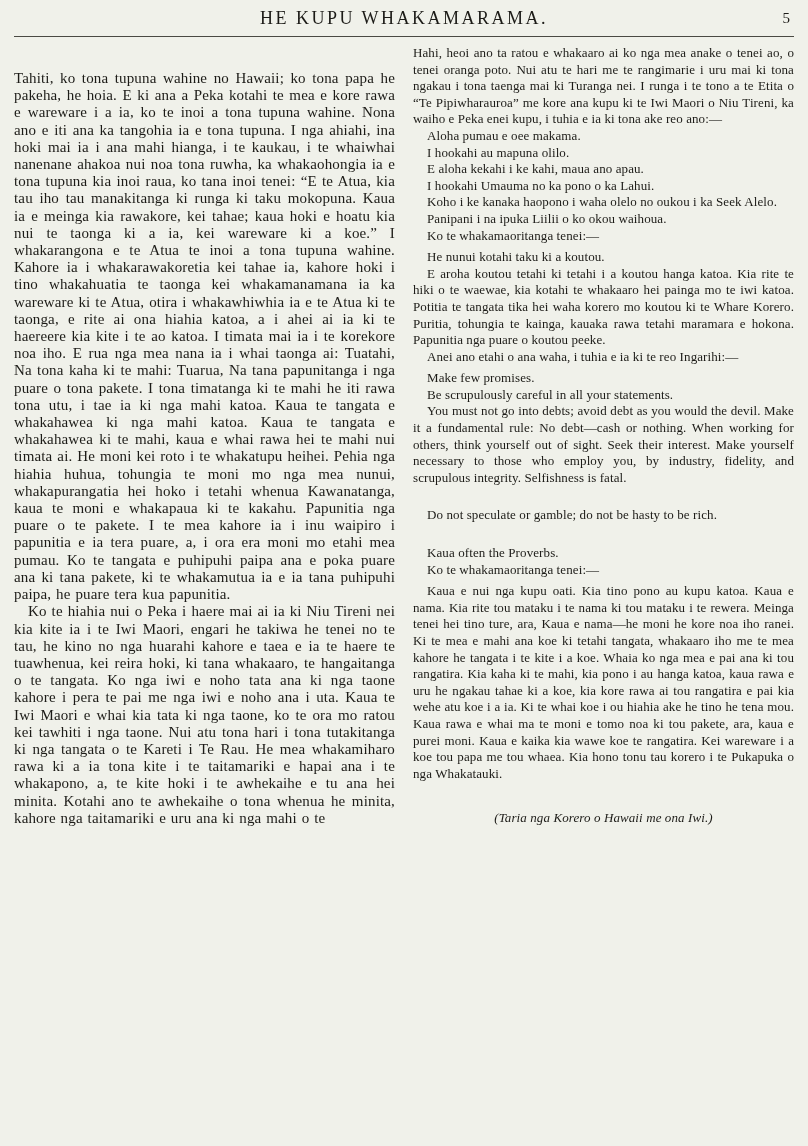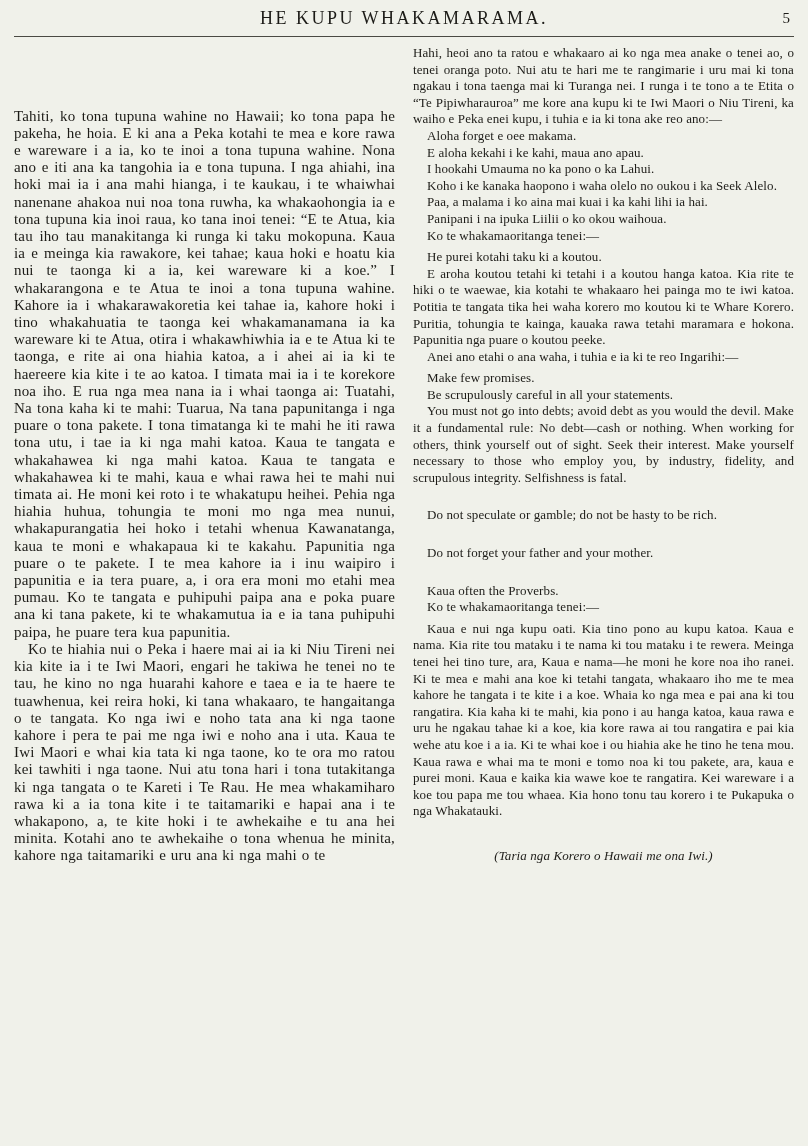--- a/index.html
+++ b/index.html
@@ -93,35 +93,34 @@
     <div class="masthead-page">5</div>
   </div>
 
   <div class="columns">
     <div class="col col-left">
         <p class="blk blk-flush">Tahiti, ko tona tupuna wahine no Hawaii; ko tona papa he pakeha, he hoia. E ki ana a Peka kotahi te mea e kore rawa e wareware i a ia, ko te inoi a tona tupuna wahine. Nona ano e iti ana ka tangohia ia e tona tupuna. I nga ahiahi, ina hoki mai ia i ana mahi hianga, i te kaukau, i te whaiwhai nanenane ahakoa nui noa tona ruwha, ka whakaohongia ia e tona tupuna kia inoi raua, ko tana inoi tenei: “E te Atua, kia tau iho tau manakitanga ki runga ki taku mokopuna. Kaua ia e meinga kia rawakore, kei tahae; kaua hoki e hoatu kia nui te taonga ki a ia, kei wareware ki a koe.” I whakarangona e te Atua te inoi a tona tupuna wahine. Kahore ia i whakarawakoretia kei tahae ia, kahore hoki i tino whakahuatia te taonga kei whakamanamana ia ka wareware ki te Atua, otira i whakawhiwhia ia e te Atua ki te taonga, e rite ai ona hiahia katoa, a i ahei ai ia ki te haereere kia kite i te ao katoa. I timata mai ia i te korekore noa iho. E rua nga mea nana ia i whai taonga ai: Tuatahi, Na tona kaha ki te mahi: Tuarua, Na tana papunitanga i nga puare o tona pakete. I tona timatanga ki te mahi he iti rawa tona utu, i tae ia ki nga mahi katoa. Kaua te tangata e whakahawea ki nga mahi katoa. Kaua te tangata e whakahawea ki te mahi, kaua e whai rawa hei te mahi nui timata ai. He moni kei roto i te whakatupu heihei. Pehia nga hiahia huhua, tohungia te moni mo nga mea nunui, whakapurangatia hei hoko i tetahi whenua Kawanatanga, kaua te moni e whakapaua ki te kakahu. Papunitia nga puare o te pakete. I te mea kahore ia i inu waipiro i papunitia e ia tera puare, a, i ora era moni mo etahi mea pumau. Ko te tangata e puhipuhi paipa ana e poka puare ana ki tana pakete, ki te whakamutua ia e ia tana puhipuhi paipa, he puare tera kua papunitia.</p>
         <p class="blk blk-indent">Ko te hiahia nui o Peka i haere mai ai ia ki Niu Tireni nei kia kite ia i te Iwi Maori, engari he takiwa he tenei no te tau, he kino no nga huarahi kahore e taea e ia te haere te tuawhenua, kei reira hoki, ki tana whakaaro, te hangaitanga o te tangata. Ko nga iwi e noho tata ana ki nga taone kahore i pera te pai me nga iwi e noho ana i uta. Kaua te Iwi Maori e whai kia tata ki nga taone, ko te ora mo ratou kei tawhiti i nga taone. Nui atu tona hari i tona tutakitanga ki nga tangata o te Kareti i Te Rau. He mea whakamiharo rawa ki a ia tona kite i te taitamariki e hapai ana i te whakapono, a, te kite hoki i te awhekaihe e tu ana hei minita. Kotahi ano te awhekaihe o tona whenua he minita, kahore nga taitamariki e uru ana ki nga mahi o te</p>
       </div>
     <div class="col col-right">
         <p class="blk blk-flush">Hahi, heoi ano ta ratou e whakaaro ai ko nga mea anake o tenei ao, o tenei oranga poto. Nui atu te hari me te rangimarie i uru mai ki tona ngakau i tona taenga mai ki Turanga nei. I runga i te tono a te Etita o “Te Pipiwharauroa” me kore ana kupu ki te Iwi Maori o Niu Tireni, ka waiho e Peka enei kupu, i tuhia e ia ki tona ake reo ano:—</p>
-        <p class="blk blk-line">Aloha forget e oee makama.</p>
+        <p class="blk blk-line">Aloha pumau e oee makama.</p>
+        <p class="blk blk-line">I hookahi au mapuna olilo.</p>
         <p class="blk blk-line">E aloha kekahi i ke kahi, maua ano apau.</p>
         <p class="blk blk-line">I hookahi Umauma no ka pono o ka Lahui.</p>
         <p class="blk blk-line">Koho i ke kanaka haopono i waha olelo no oukou i ka Seek Alelo.</p>
-        <p class="blk blk-line">Paa, a malama i ko aina mai kuai i ka kahi lihi ia hai.</p>
         <p class="blk blk-line">Panipani i na ipuka Liilii o ko okou waihoua.</p>
         <p class="blk blk-heading">Ko te whakamaoritanga tenei:—</p>
-        <p class="blk blk-line">He purei kotahi taku ki a koutou.</p>
+        <p class="blk blk-line">He nunui kotahi taku ki a koutou.</p>
         <p class="blk blk-indent">E aroha koutou tetahi ki tetahi i a koutou hanga katoa. Kia rite te hiki o te waewae, kia kotahi te whakaaro hei painga mo te iwi katoa. Potitia te tangata tika hei waha korero mo koutou ki te Whare Korero. Puritia, tohungia te kainga, kauaka rawa tetahi maramara e hokona. Papunitia nga puare o koutou peeke.</p>
         <p class="blk blk-heading">Anei ano etahi o ana waha, i tuhia e ia ki te reo Ingarihi:—</p>
         <p class="blk blk-line">Make few promises.</p>
         <p class="blk blk-line">Be scrupulously careful in all your statements.</p>
         <p class="blk blk-indent">You must not go into debts; avoid debt as you would the devil. Make it a fundamental rule: No debt—cash or nothing. When working for others, think yourself out of sight. Seek their interest. Make yourself necessary to those who employ you, by industry, fidelity, and scrupulous integrity. Selfishness is fatal.</p>
         <p class="blk blk-line blk-gap">Do not speculate or gamble; do not be hasty to be rich.</p>
-        <p class="blk blk-line blk-gap">Do not forget your father and your mother.</p>
         <p class="blk blk-line blk-gap">Kaua often the Proverbs.</p>
         <p class="blk blk-heading">Ko te whakamaoritanga tenei:—</p>
         <p class="blk blk-indent">Kaua e nui nga kupu oati. Kia tino pono au kupu katoa. Kaua e nama. Kia rite tou mataku i te nama ki tou mataku i te rewera. Meinga tenei hei tino ture, ara, Kaua e nama—he moni he kore noa iho ranei. Ki te mea e mahi ana koe ki tetahi tangata, whakaaro iho me te mea kahore he tangata i te kite i a koe. Whaia ko nga mea e pai ana ki tou rangatira. Kia kaha ki te mahi, kia pono i au hanga katoa, kaua rawa e uru he ngakau tahae ki a koe, kia kore rawa ai tou rangatira e pai kia wehe atu koe i a ia. Ki te whai koe i ou hiahia ake he tino he tena mou. Kaua rawa e whai ma te moni e tomo noa ki tou pakete, ara, kaua e purei moni. Kaua e kaika kia wawe koe te rangatira. Kei wareware i a koe tou papa me tou whaea. Kia hono tonu tau korero i te Pukapuka o nga Whakatauki.</p>
         <p class="blk blk-footer">(Taria nga Korero o Hawaii me ona Iwi.)</p>
       </div>
   </div>
 
 </div>
 
 </body></html>

